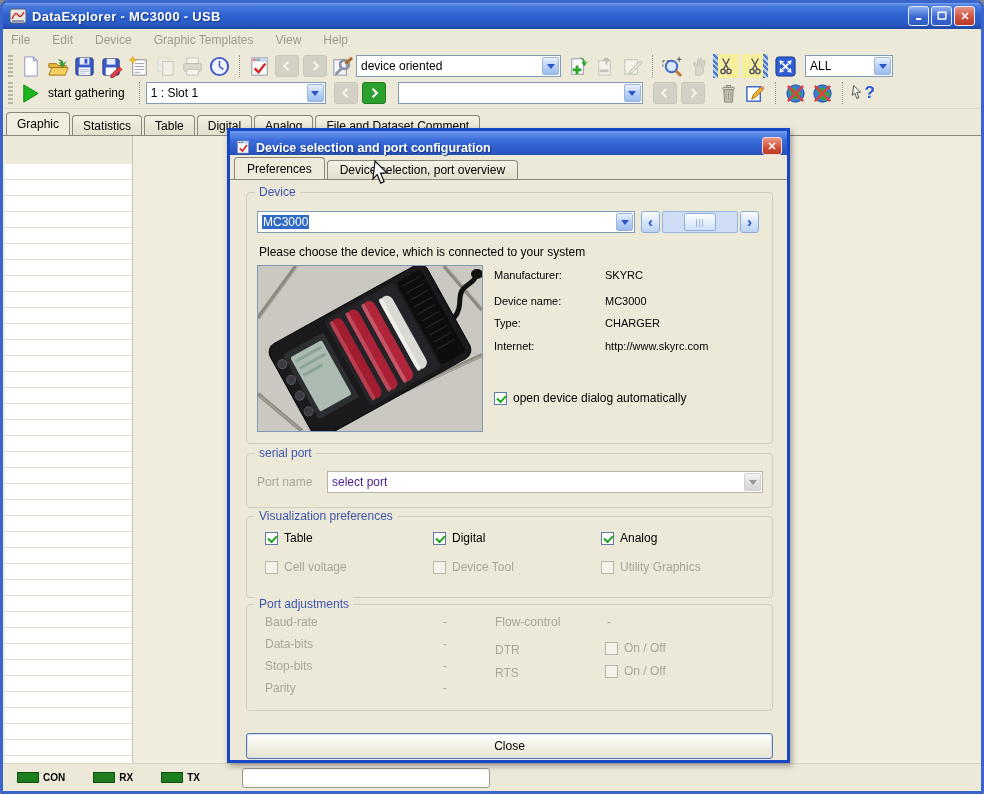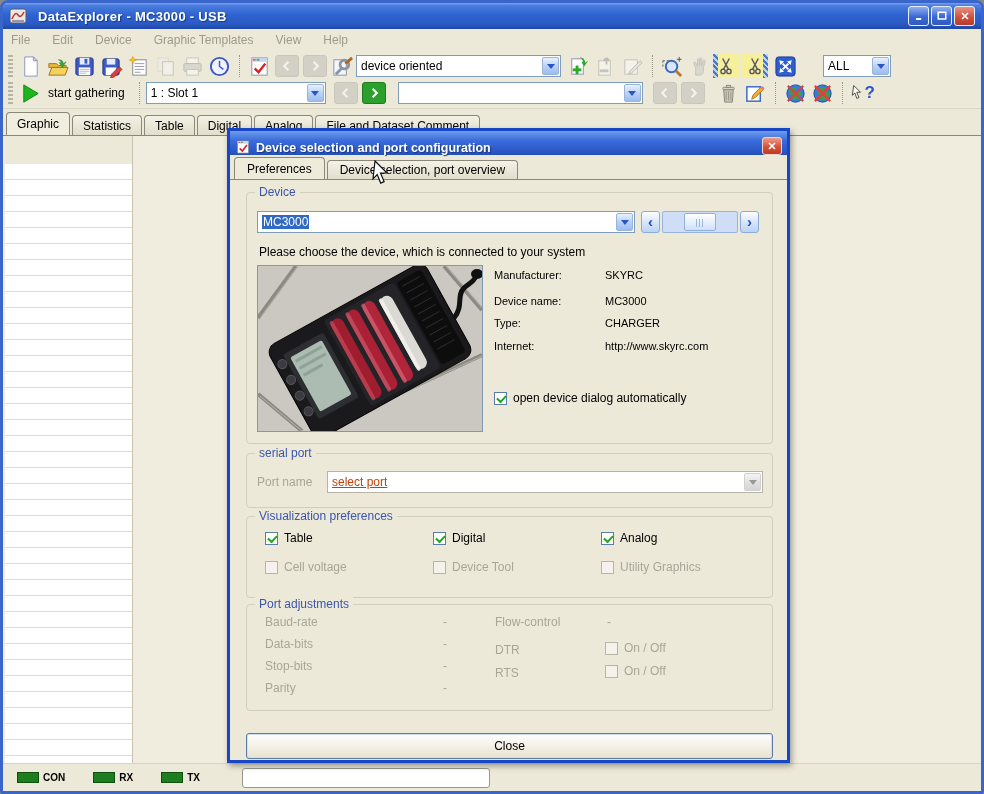--- a/index.html
+++ b/index.html
@@ -4,21 +4,21 @@
 <style>
   * { margin:0; padding:0; box-sizing:border-box; }
   html,body { width:984px; height:794px; background:#888; }
   body { font-family:"Liberation Sans", sans-serif; font-size:12px; color:#000; }
   #win { position:relative; width:984px; height:794px; background:#ece9d8;
          border:3px solid #3a66cc; border-radius:8px 8px 3px 3px; overflow:hidden; }
 
   
   .titlebar { position:absolute; left:0; top:0; right:0; height:26px;
     background:linear-gradient(180deg,#7ba2ee 0%,#4a7ddd 10%,#2f63d2 45%,#2a5ac4 80%,#1f48a6 100%);
-    display:flex; align-items:center; padding:0 6px;gap:6px; }
+    display:flex; align-items:center; padding:0 6px; }
   .app-icon { width:18px; height:18px; margin-right:5px; flex:0 0 auto; }
   .app-title { color:#fff; font-weight:bold; font-size:13px; text-shadow:1px 1px 1px #173a85; letter-spacing:.3px; }
   .winbtns { margin-left:auto; display:flex; gap:2px; }
   .wbtn { width:21px; height:20px; border:1px solid #e7eefc; border-radius:3px;
     display:flex; align-items:center; justify-content:center;
     background:linear-gradient(180deg,#8fb0ef,#3a68d4 55%,#2f5ac0); }
   .wbtn.close { background:linear-gradient(180deg,#e89486,#cf5340 55%,#b83a28); }
 
   
   .menubar { position:absolute; left:0; top:26px; right:0; height:22px; background:#ece9d8;
@@ -46,21 +46,21 @@
   .hatch.l { left:0; } .hatch.r { right:0; }
   .gather-label { margin:0 8px 0 4px; }
 
   
   .combo { height:22px; background:#fff; border:1px solid #7f9db9; display:flex; align-items:center;
     padding-left:4px; flex:0 0 auto; position:relative; }
   .combo .cbtn { position:absolute; right:1px; top:1px; bottom:1px; width:17px;
     background:linear-gradient(180deg,#e9f1fd,#bad2f5 50%,#9cbdf0); border:1px solid #9ab4d8; border-radius:2px;
     display:flex; align-items:center; justify-content:center; }
   .combo .cbtn::after { content:""; border:4px solid transparent; border-top:5px solid #2a55c8; margin-top:5px; }
-  .combo.disabled { border-color:#b8b5a8; color:#c2410c;text-decoration:underline; }
+  .combo.disabled { border-color:#b8b5a8; color:#4c1d95; }
   .combo.disabled .cbtn { filter:grayscale(1); opacity:.6; }
 
   
   .tabstrip { position:absolute; left:0; right:0; top:110px; height:23px; display:flex; align-items:flex-end;
     padding-left:3px; border-bottom:1px solid #8a887b; background:#ece9d8; }
   .tab { height:20px; padding:0 10px; margin-right:2px; display:flex; align-items:center;
     border:1px solid #8a887b; border-bottom:none; border-radius:4px 4px 0 0;
     background:linear-gradient(180deg,#f4f1e6,#e2decb); white-space:nowrap; }
   .tab.active { height:23px; background:#f1eee0; position:relative; z-index:2; }
 
@@ -313,21 +313,21 @@
           <circle cx="15.5" cy="18.5" r="2.6" fill="none" stroke="#5a5a66" stroke-width="1.7"></circle>
         </svg>
       </span>
     <span class="tbtn" style="margin-left:4px">
         <svg viewBox="0 0 24 24">
           <rect x="2" y="2" width="20" height="20" rx="3" fill="#2e5ed0" stroke="#1a3a90"></rect>
           <path d="M9 15l6-6M9 9l6 6" stroke="#fff" stroke-width="2"></path>
           <path d="M5.5 18.5l5-1.2-3.8-3.8zM18.5 5.5l-5 1.2 3.8 3.8zM5.5 5.5l1.2 5 3.8-3.8zM18.5 18.5l-1.2-5-3.8 3.8z" fill="#fff"></path>
         </svg>
       </span>
-    <span class="combo" style="width:68px; margin-left:24px">
+    <span class="combo" style="width:88px; margin-left:6px">
       <span>ALL</span>
       <span class="cbtn"></span>
     </span>
   </div>
 
   <div class="toolbar tb2">
     <span class="grip"></span>
     <span class="tbtn">
         <svg viewBox="0 0 24 24">
           <path d="M5 3l15 9-15 9z" fill="#1db41d" stroke="#0f8a0f"></path>

